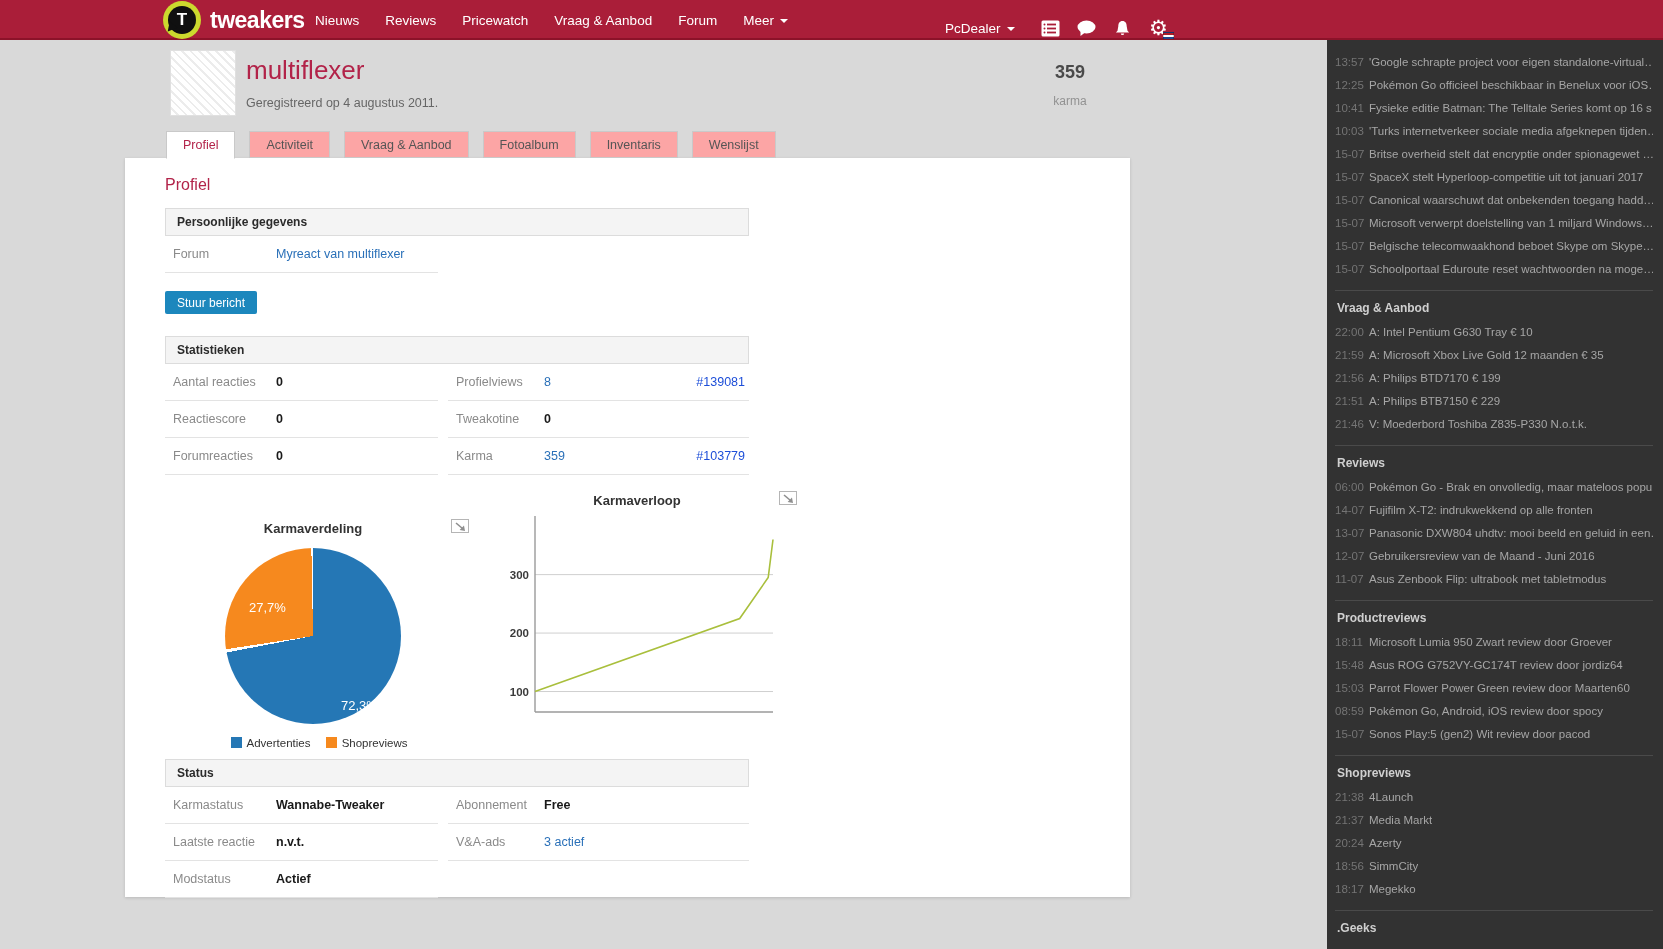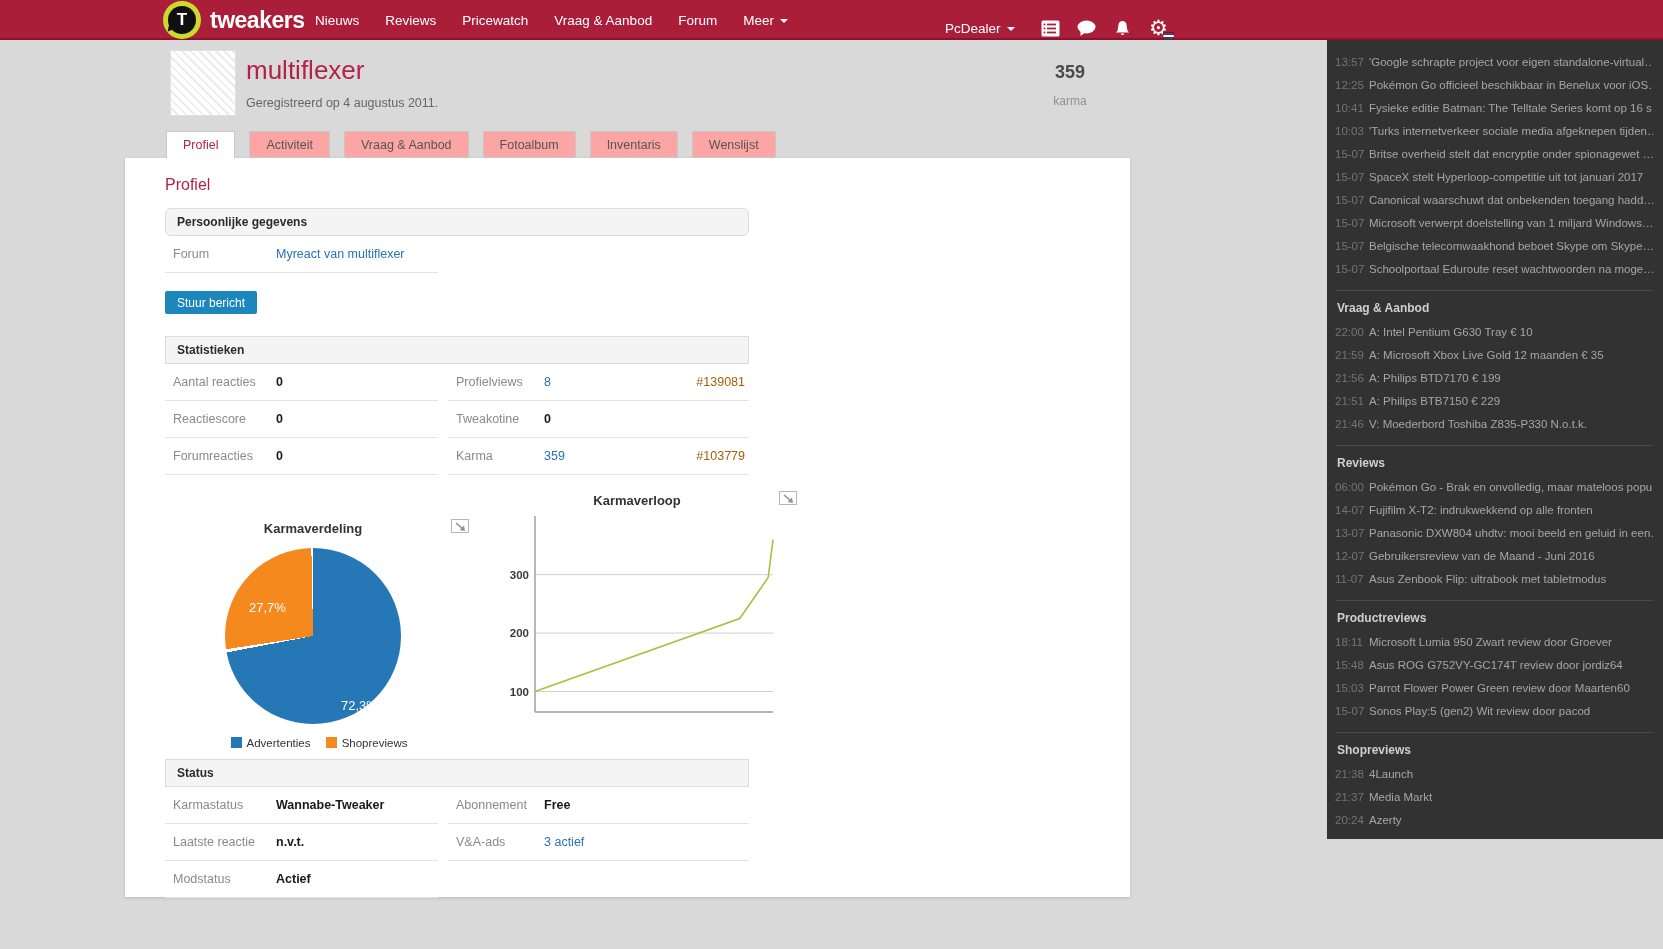--- a/index.html
+++ b/index.html
@@ -55,33 +55,33 @@
   .tab.active { background:#fff; color:#b22349; border-bottom:1px solid #fff;
     height:28px; }
 
   
   .panel { position:absolute; left:125px; top:158px; width:1005px; height:739px;
     background:#fff; box-shadow:0 1px 3px rgba(0,0,0,0.15); padding:0 40px; }
   .page-heading { margin-top:18px; font-size:16px; font-weight:normal; color:#b22349; }
   .section-bar { width:584px; height:28px; background:#f4f4f4;
     border:1px solid #dcdcdc; font-size:12px; font-weight:bold; color:#2b2b2b;
     line-height:26px; padding-left:11px; }
-  .bar-personal { margin-top:14px;border-radius:6px; }
+  .bar-personal { margin-top:14px; }
   .bar-stats { margin-top:22px; }
   .bar-status { margin-top:10px; }
   .cols { display:flex; }
   .col-l { width:273px; }
   .col-r { width:301px; margin-left:10px; }
   .row { height:37px; display:flex; align-items:center;
     border-bottom:1px solid #e3e3e3; padding-left:8px; font-size:12.5px; }
   .col-l .lbl { flex:0 0 103px; color:#8a8a8a; }
   .col-r .lbl { flex:0 0 88px; color:#8a8a8a; }
   .val { font-weight:bold; color:#1a1a1a; }
   .val-link { font-weight:normal; color:#2a70b8; text-decoration:none; cursor:pointer; }
-  .rank { margin-left:auto; color:#a16207; padding-right:4px; }
+  .rank { margin-left:auto; color:#1d4ed8; padding-right:4px; }
   .btn { margin-top:18px; height:23px; padding:0 12px; background:#1c87bd;
     color:#fff; border:none; border-radius:2px; font-size:12px;
     font-family:"Liberation Sans", sans-serif; cursor:pointer; }
 
   
   .charts { display:flex; margin-top:14px; height:260px; }
   .chart-block { position:relative; }
   .pie-block { width:296px;margin-top:28px; }
   .line-block { width:320px; margin-left:16px; }
   .chart-title { text-align:center; font-size:13px; font-weight:bold; color:#333;
@@ -94,21 +94,21 @@
   .pie-label { position:absolute; color:#fff; font-size:13px; }
   .pie-label.p1 { left:24px; top:52px; }
   .pie-label.p0 { left:116px; top:150px; }
   .legend { margin-top:13px; text-align:center; font-size:11.5px; color:#333; }
   .swatch { display:inline-block; width:11px; height:11px; margin:0 5px -1px 12px; }
   #lineChart { display:block; margin:4px 0 0 28px; }
   #lineChart .tick { font-size:11.5px; fill:#3a3a3a; font-weight:bold;
     font-family:"Liberation Sans", sans-serif; }
 
   
-  .sidebar { position:absolute; left:1327px; top:40px; width:336px; height:799px;
+  .sidebar { position:absolute; left:1327px; top:40px; width:336px; height:909px;
     background:#323232; z-index:25; padding-top:10px; overflow:hidden; }
   .sb-section { border-top:1px solid #4a4a4a; margin:10px 10px 0 8px; padding-top:2px; }
   .sb-section.first { border-top:none; margin-top:0; padding-top:0; }
   .sb-header { color:#cfcfcf; font-size:12px; font-weight:bold; padding:8px 0 5px 2px; }
   .sb-header:empty { display:none; }
   .sb-list { list-style:none; }
   .sb-item { display:flex; height:23px; align-items:center; white-space:nowrap;
     overflow:hidden; cursor:pointer; }
   .sb-time { flex:0 0 34px; color:#747474; font-size:11.5px; }
   .sb-title { color:#a6a6a6; font-size:11.5px; overflow:hidden; }
@@ -413,20 +413,24 @@
           </li>
           <li class="sb-item">
             <span class="sb-time">15:48</span>
             <span class="sb-title">Asus ROG G752VY-GC174T review door jordiz64</span>
           </li>
           <li class="sb-item">
             <span class="sb-time">15:03</span>
             <span class="sb-title">Parrot Flower Power Green review door Maarten60</span>
           </li>
           <li class="sb-item">
+            <span class="sb-time">08:59</span>
+            <span class="sb-title">Pokémon Go, Android, iOS review door spocy</span>
+          </li>
+          <li class="sb-item">
             <span class="sb-time">15-07</span>
             <span class="sb-title">Sonos Play:5 (gen2) Wit review door pacod</span>
           </li>
         </ul>
     </div>
     <div class="sb-section">
       <div class="sb-header">Shopreviews</div>
       <ul class="sb-list">
 
       <li class="sb-item">

